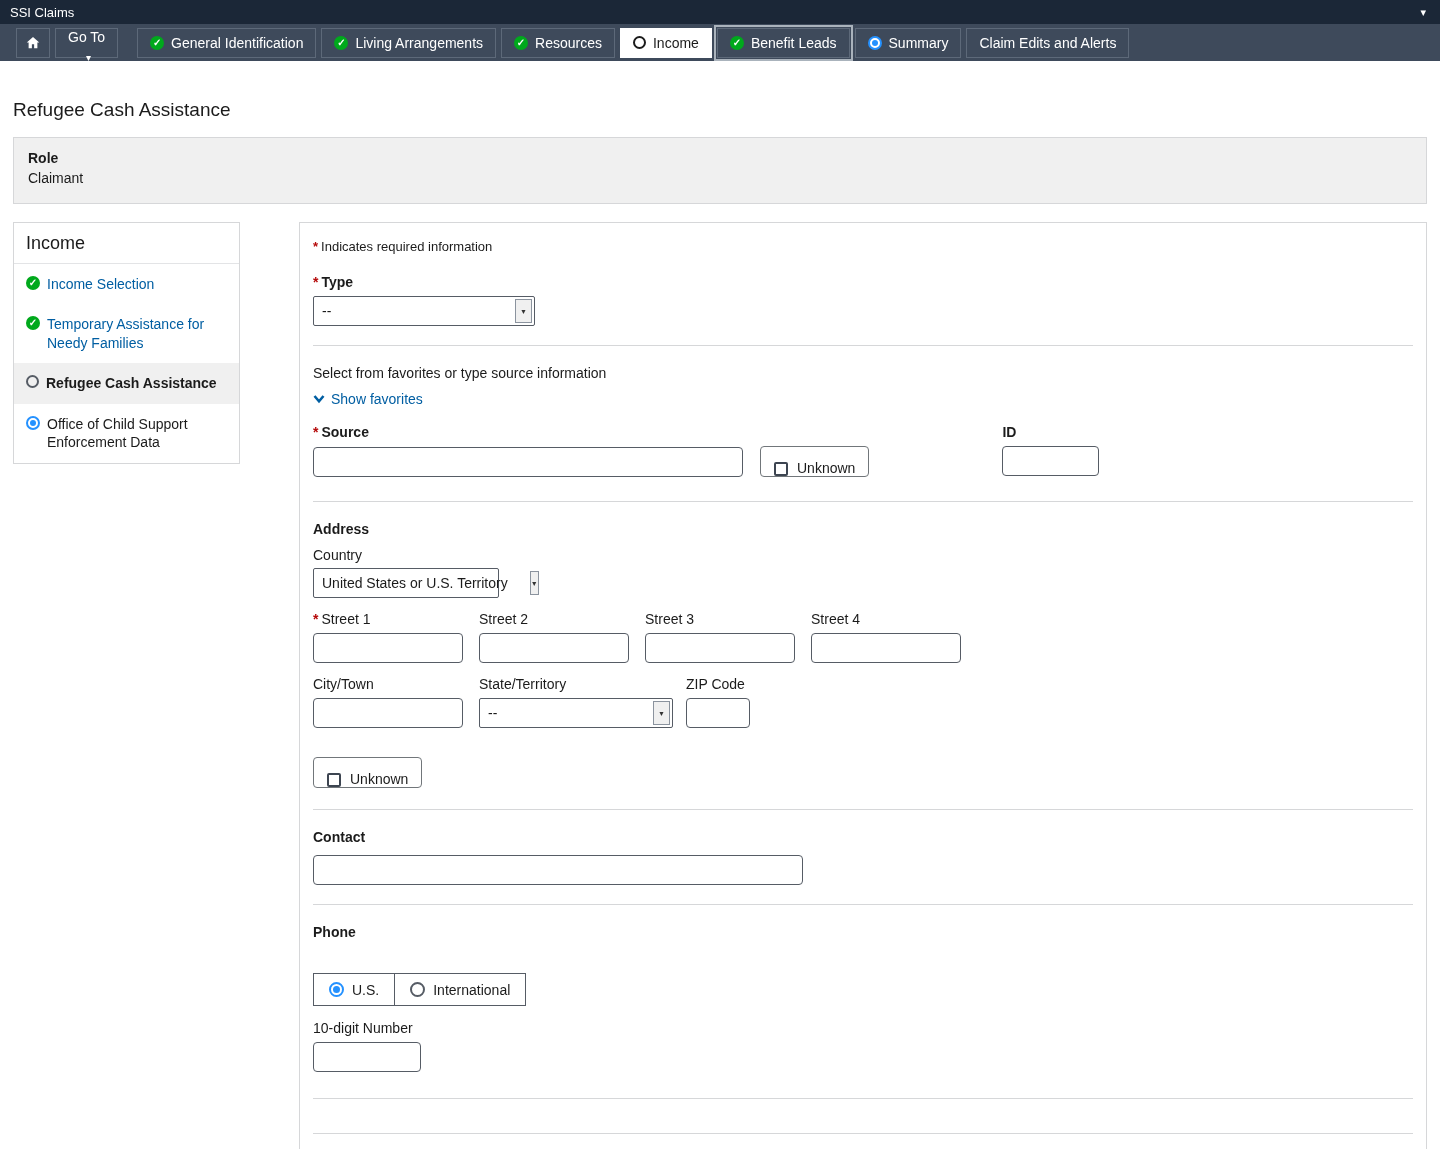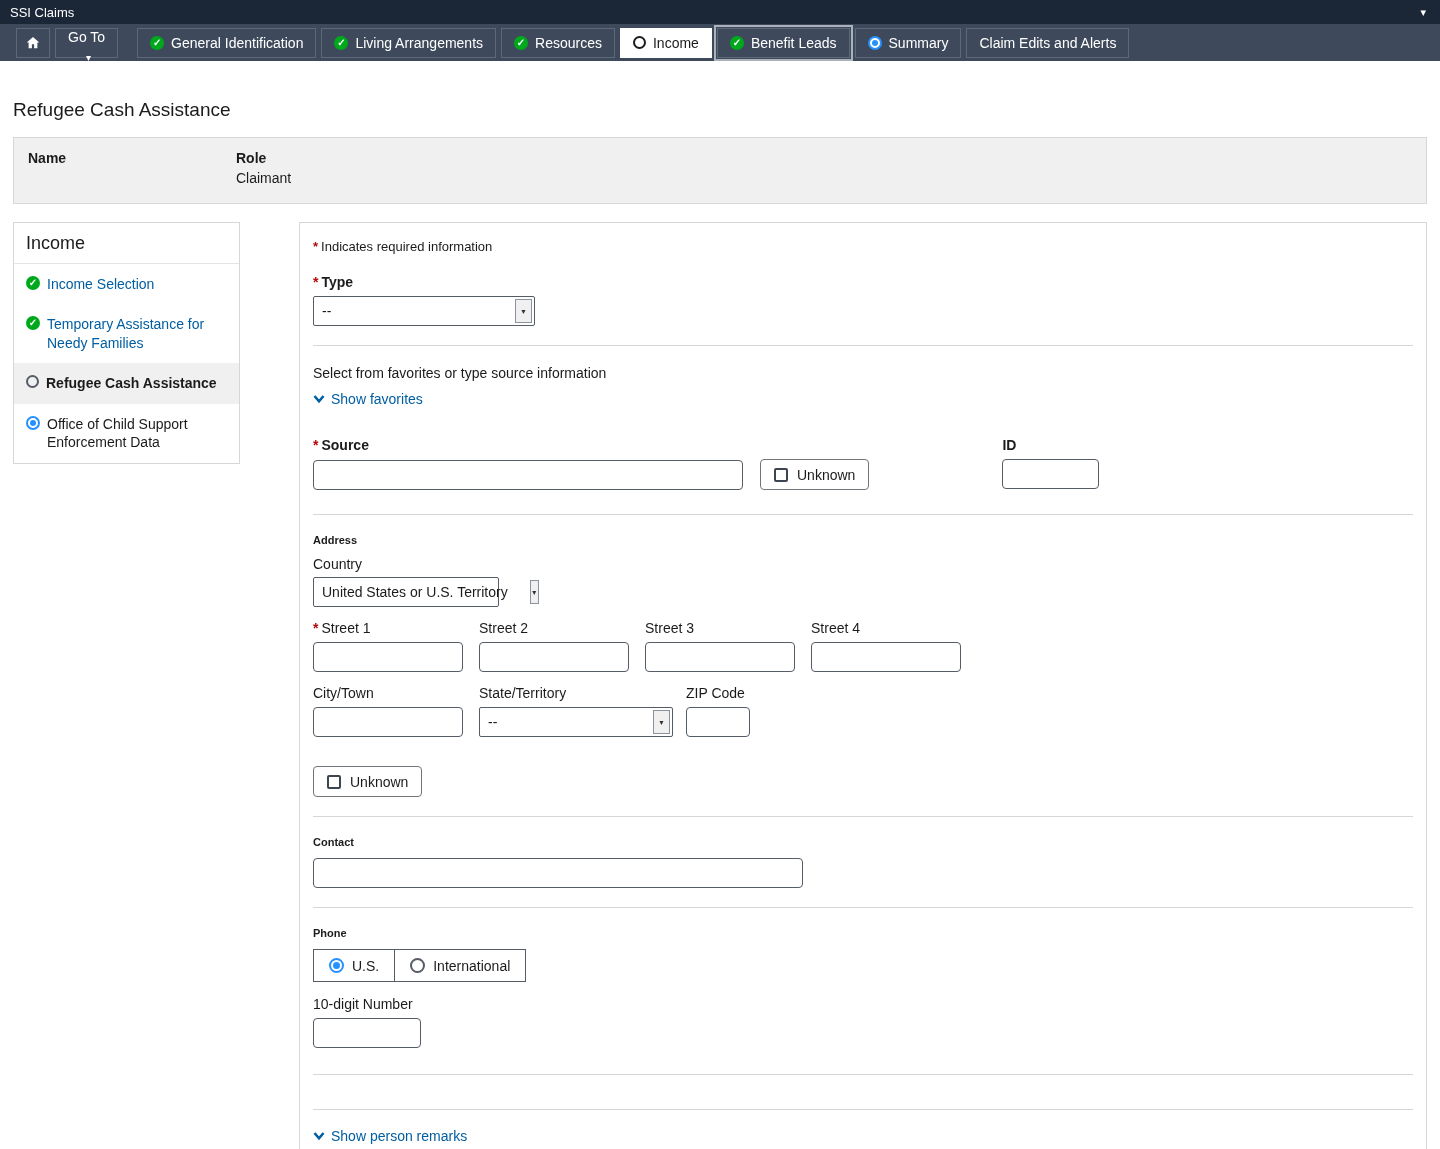--- a/index.html
+++ b/index.html
@@ -73,21 +73,21 @@
   .side-item.current { background:#f0f0f0; font-weight:bold; }
   
   .form-panel {
     flex:1; margin-left:59px; border:1px solid #d6d7d9; background:#fff;
     padding:14px 13px 38px; min-height:864px;
   }
   .required-note { font-size:13px; margin:2px 0 20px; }
   .req { color:#b50909; font-weight:bold; margin-right:3px; }
   .label { font-size:14px; margin-bottom:6px; }
   .label.bold { font-weight:bold; }
-  .heading { font-weight:bold; font-size:11px; margin:0 0 10px; }
+  .heading { font-weight:bold; font-size:14px; margin:0 0 10px; }
   hr.divider { border:0; border-top:1px solid #d6d7d9; margin:19px 0; }
   
   .select {
     height:30px; border:1px solid #565c65; border-radius:2px; background:#fff;
     display:flex; align-items:center; justify-content:space-between;
     padding:0 2px 0 8px; cursor:pointer; font-size:14px;
   }
   .select-caret {
     width:17px; height:24px; border:1px solid #8b939e; background:#f0f0f0;
     display:flex; align-items:center; justify-content:center;
@@ -95,42 +95,42 @@
   }
   
   .text-input {
     height:30px; border:1px solid #565c65; border-radius:4px; background:#fff;
     font-family:inherit; font-size:14px; padding:0 8px; width:100%;
   }
   .w222 { width:222px; } .w430 { width:430px; } .w97 { width:97px; }
   .w186 { width:186px;gap:16px; } .w150 { width:150px; } .w194 { width:194px; }
   .w64 { width:64px; } .w490 { width:490px; } .w108 { width:108px; }
   .check-btn {
-    display:inline-flex; align-items:center; gap:9px; height:31px; padding:0 13px;
+    display:inline-flex; align-items:flex-end; gap:9px; height:31px; padding:0 13px;
     border:1px solid #71767a; border-radius:4px; background:#fff; cursor:pointer;
     font-family:inherit; font-size:14px; color:#1b1b1b;
   }
   .checkbox { width:14px; height:14px; border:2px solid #3d4551; border-radius:2px; background:#fff; }
   .disclosure {
     color:#005ea2; display:inline-flex; align-items:center; gap:6px;
     text-decoration:none; font-size:14px; cursor:pointer;
   }
   .disclosure svg { display:block; }
   .instruction { margin:0 0 10px; }
   
   .source-row { display:flex; align-items:flex-start; }
   .source-left .input-line { display:flex; align-items:center; gap:17px; }
   .source-id { margin-left:133px; }
   
   .multi-row { display:flex; gap:16px; margin-bottom:13px; }
   .multi-row.city { gap:0; }
   .multi-row.city .field + .field { margin-left:16px; }
   .multi-row.city .field.zip { margin-left:13px; }
   
-  .segmented { display:inline-flex; border:1px solid #565c65; background:#fff; }
+  .segmented { display:inline-flex; border:1px solid #565c65; background:#fff;margin-top:23px; }
   .seg-opt {
     display:flex; align-items:center; gap:8px; padding:0 15px; height:31px;
     cursor:pointer; font-size:14px;
   }
   .seg-opt + .seg-opt { border-left:1px solid #565c65; }
   .radio { width:15px; height:15px; border:2px solid #565c65; border-radius:50%; position:relative; background:#fff; }
   .radio.checked { border-color:#2491ff; }
   .radio.checked::after { content:""; position:absolute; inset:2px; border-radius:50%; background:#2491ff; }
   .empty-text { margin:9px 0 0; }
   .block-gap { margin-top:22px; }
@@ -183,24 +183,20 @@
   </button>
   <button class="nav-btn nav-tab">
     <span>Claim Edits and Alerts</span>
   </button>
 </nav>
 
 <div class="page">
   <h1 class="page-title">Refugee Cash Assistance</h1>
 
   <div class="claimant-box">
-    <div class="col-name">
-      <div class="col-label">Name</div>
-      <div class="col-value"></div>
-    </div>
     <div class="col-role">
       <div class="col-label">Role</div>
       <div class="col-value">Claimant</div>
     </div>
   </div>
 
   <div class="content-row">
 
     <aside class="sidebar-card">
       <div class="sidebar-title">Income</div>
@@ -238,21 +234,21 @@
       <hr class="divider">
 
       <div class="instruction">Select from favorites or type source information</div>
       <a class="disclosure">
         <svg width="12" height="10" viewBox="0 0 16 12">
             <path d="M2 2l6 7 6-7" stroke="currentColor" stroke-width="3.4" fill="none"></path>
           </svg>
         <span>Show favorites</span>
       </a>
 
-      <div class="source-row" style="margin-top:30px;">
+      <div class="source-row" style="margin-top:17px;">
         <div class="source-left">
           <div class="label bold">
             <span class="req">*</span><span>Source</span>
           </div>
           <div class="input-line">
             <input type="text" class="text-input w430" value="" style="">
             <button class="check-btn">
               <span class="checkbox"></span>
               <span>Unknown</span>
             </button>

